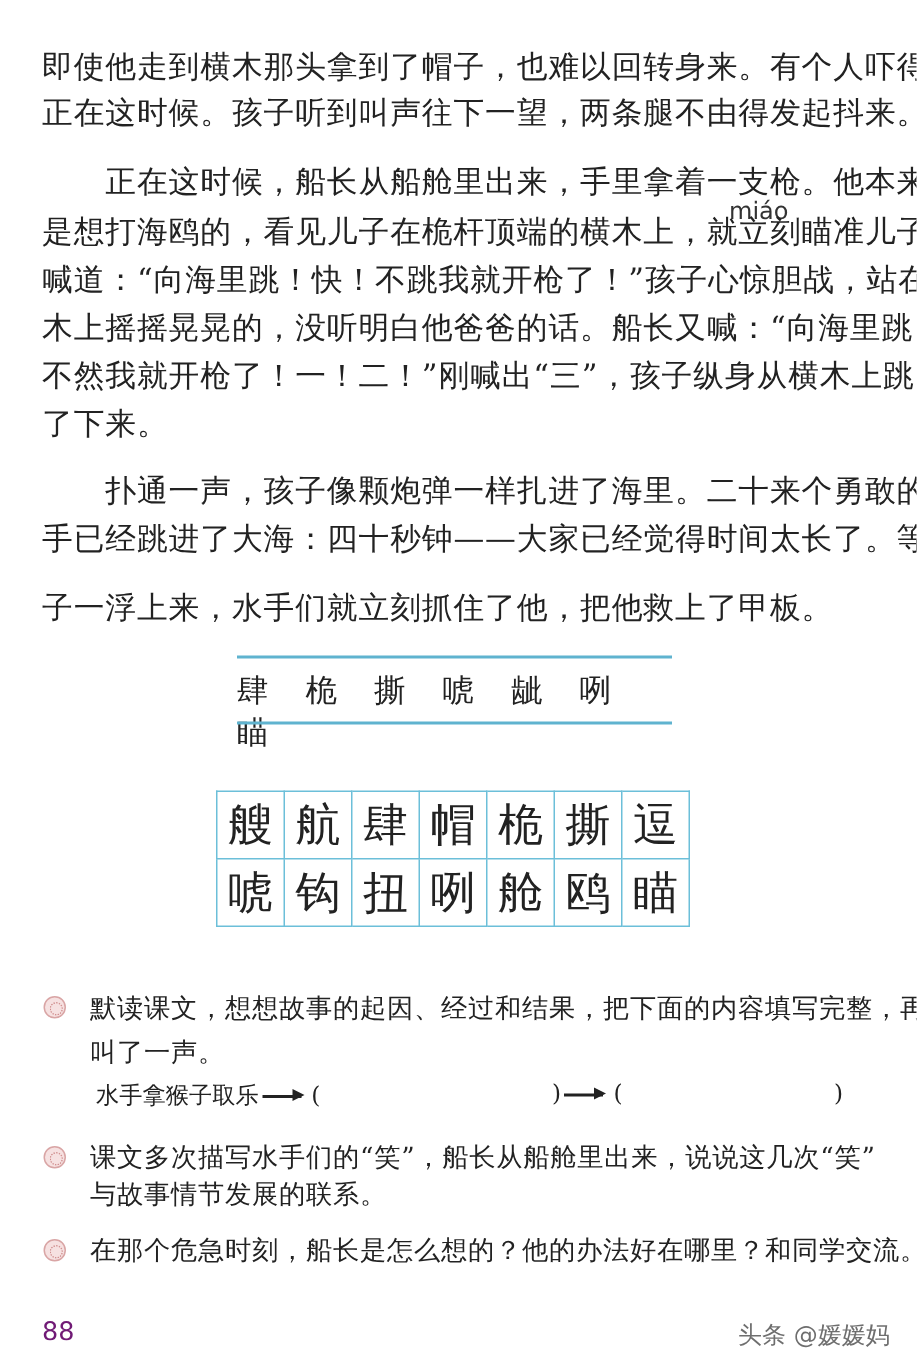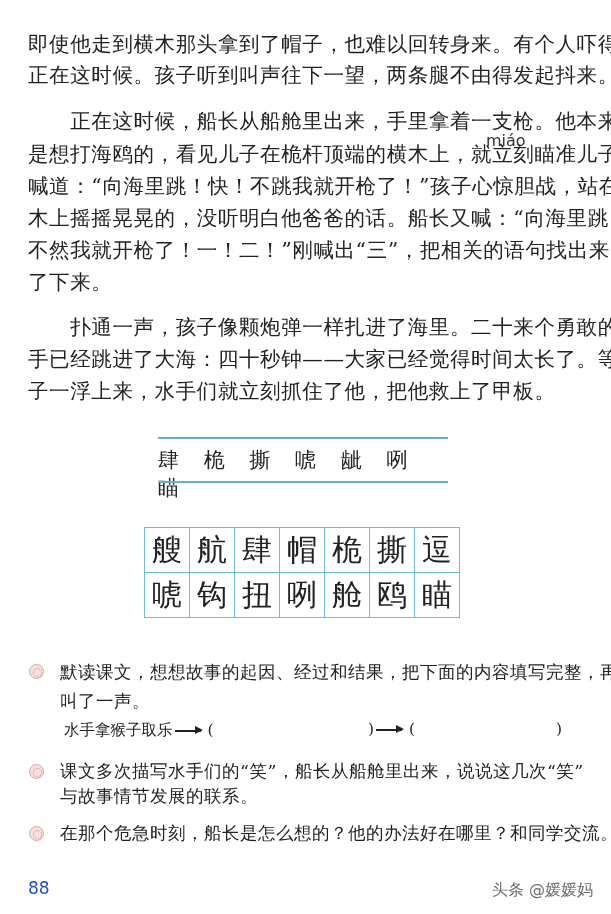--- a/index.html
+++ b/index.html
@@ -12,39 +12,39 @@
     .grid { position: absolute; left: 144px; top: 527px; border-collapse: collapse; }
     .grid td { width: 44px; height: 44px; border: 1.5px solid #6cbfd9; text-align: center; vertical-align: middle;
                font-size: 30px; font-family: "DejaVu Serif", "Liberation Serif", serif; padding: 0; }
     .bullet { position: absolute; left: 29px; width: 15px; height: 15px; border-radius: 50%;
               border: 1px solid #d9a5a5; background: #f6e1e1; box-sizing: border-box; }
     .bullet::after { content: ""; position: absolute; left: 3px; top: 3px; width: 7px; height: 7px; border-radius: 50%; border: 1px dotted #d08f8f; }
     .q { position: absolute; left: 60px; font-size: 17.5px; white-space: nowrap; letter-spacing: 0.5px; }
     .fill { position: absolute; top: 720px; font-size: 15.5px; white-space: nowrap; font-family: "DejaVu Serif", "Liberation Serif", serif; }
     .arrow { display: inline-block; width: 26px; height: 1.5px; background: #222; position: relative; vertical-align: middle; margin: 0 2px; }
     .arrow::after { content: ""; position: absolute; right: -2px; top: -4px; border-left: 8px solid #222; border-top: 4.5px solid transparent; border-bottom: 4.5px solid transparent; }
-    .pagenum { position: absolute; left: 28px; top: 878px; font-family: "DejaVu Sans", "Liberation Sans", sans-serif; font-size: 17px; color: #1d4ed8; text-align: right; }
+    .pagenum { position: absolute; left: 28px; top: 878px; font-family: "DejaVu Sans", "Liberation Sans", sans-serif; font-size: 17px; color: #701a75; text-align: right; }
     .watermark { position: absolute; left: 492px; top: 880px; font-family: "DejaVu Sans", "Liberation Sans", sans-serif; font-size: 16px; color: #555; opacity: 0.85; }
   </style>
 </head>
 <body>
 
 <div>
   <div class="line" style="top:30px">即使他走到横木那头拿到了帽子，也难以回转身来。有个人吓得大</div>
   <div class="line" style="top:61px">正在这时候。孩子听到叫声往下一望，两条腿不由得发起抖来。</div>
   <div class="line" style="top:107px">　　正在这时候，船长从船舱里出来，手里拿着一支枪。他本来</div>
   <div class="pinyin" style="left:486px; top:131px">miáo</div>
   <div class="line" style="top:140px">是想打海鸥的，看见儿子在桅杆顶端的横木上，就立刻瞄准儿子，</div>
   <div class="line" style="top:172px">喊道：“向海里跳！快！不跳我就开枪了！”孩子心惊胆战，站在横</div>
   <div class="line" style="top:204px">木上摇摇晃晃的，没听明白他爸爸的话。船长又喊：“向海里跳！</div>
-  <div class="line" style="top:236px">不然我就开枪了！一！二！”刚喊出“三”，把相关的语句找出来</div>
+  <div class="line" style="top:236px">不然我就开枪了！一！二！”刚喊出“三”，孩子纵身从横木上跳</div>
   <div class="line" style="top:268px">了下来。</div>
   <div class="line" style="top:313px">　　扑通一声，孩子像颗炮弹一样扎进了海里。二十来个勇敢的水</div>
   <div class="line" style="top:345px">手已经跳进了大海：四十秒钟——大家已经觉得时间太长了。等孩</div>
-  <div class="line" style="top:377px">子一浮上来，水手们就立刻抓住了他，把他救上了甲板。</div>
+  <div class="line" style="top:391px">子一浮上来，水手们就立刻抓住了他，把他救上了甲板。</div>
 </div>
 
 <div class="hr" style="top:437px"></div>
 <div class="wordrow">肆 桅 撕 唬 龇 咧 瞄</div>
 <div class="hr" style="top:481px"></div>
 
 <table class="grid">
   <tbody>
       <tr>
     <td>艘</td>

